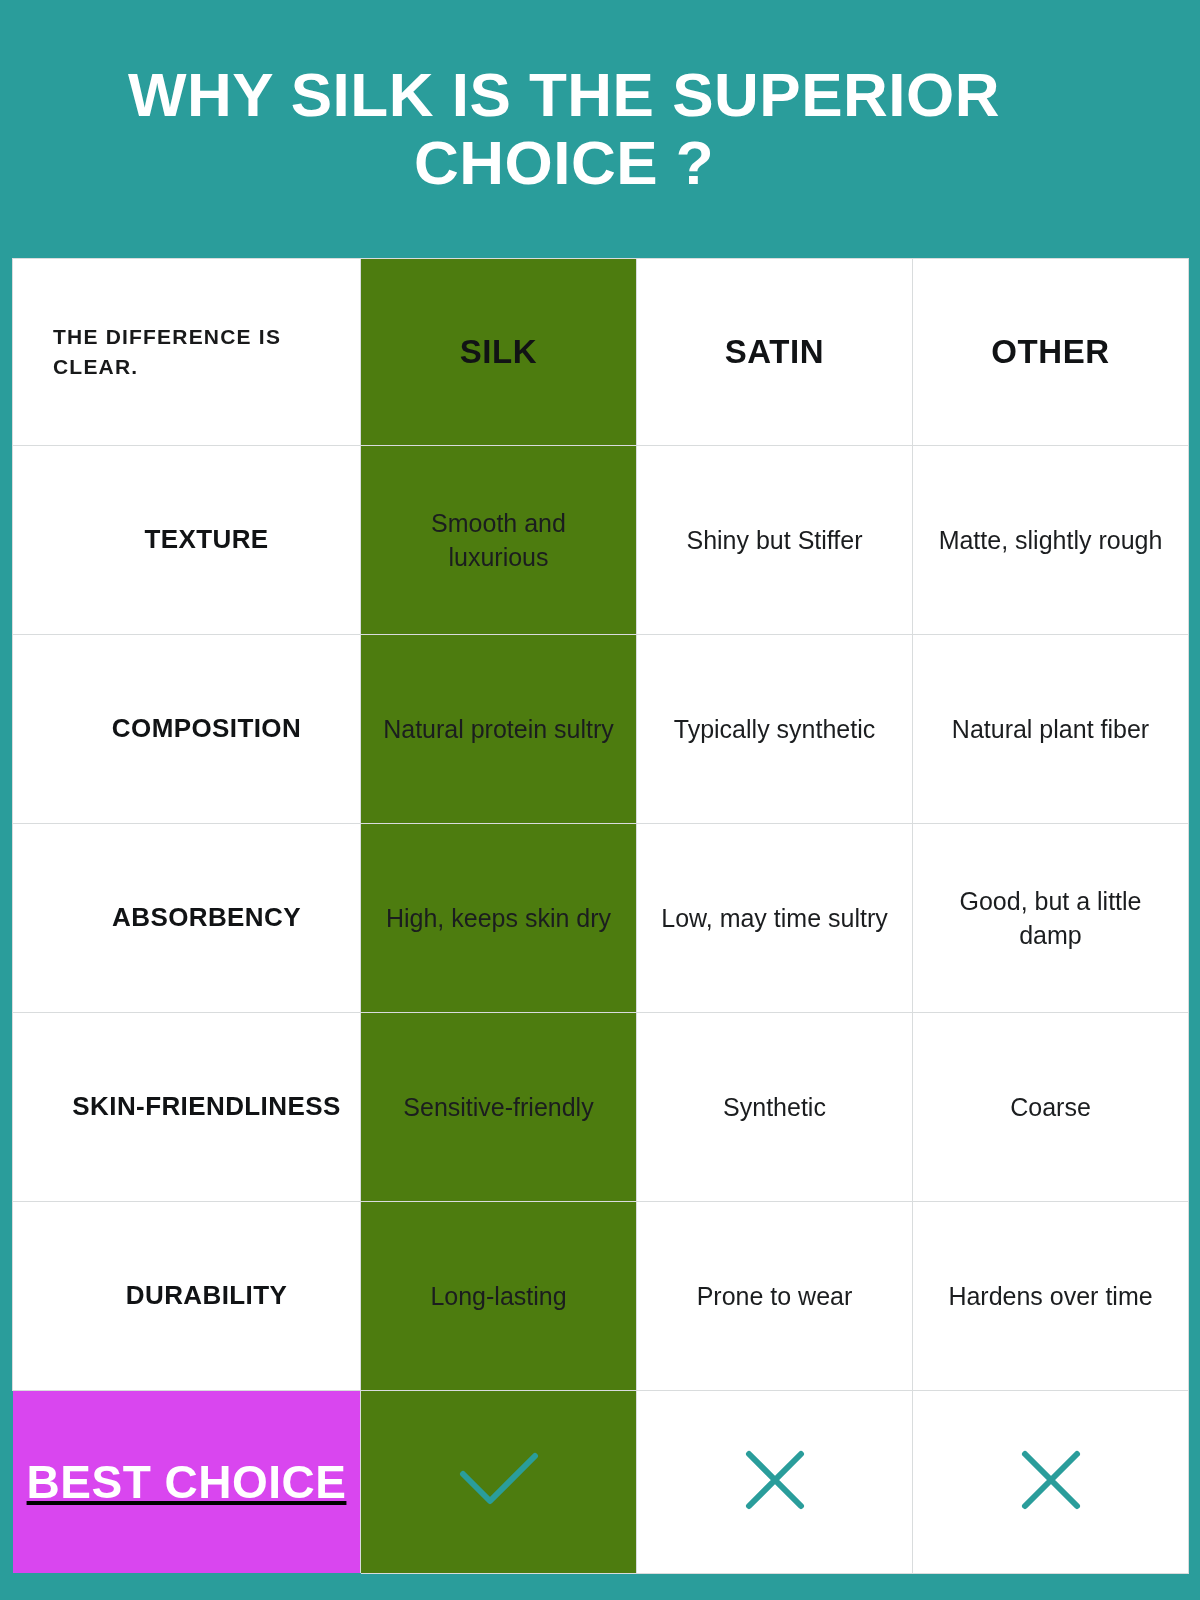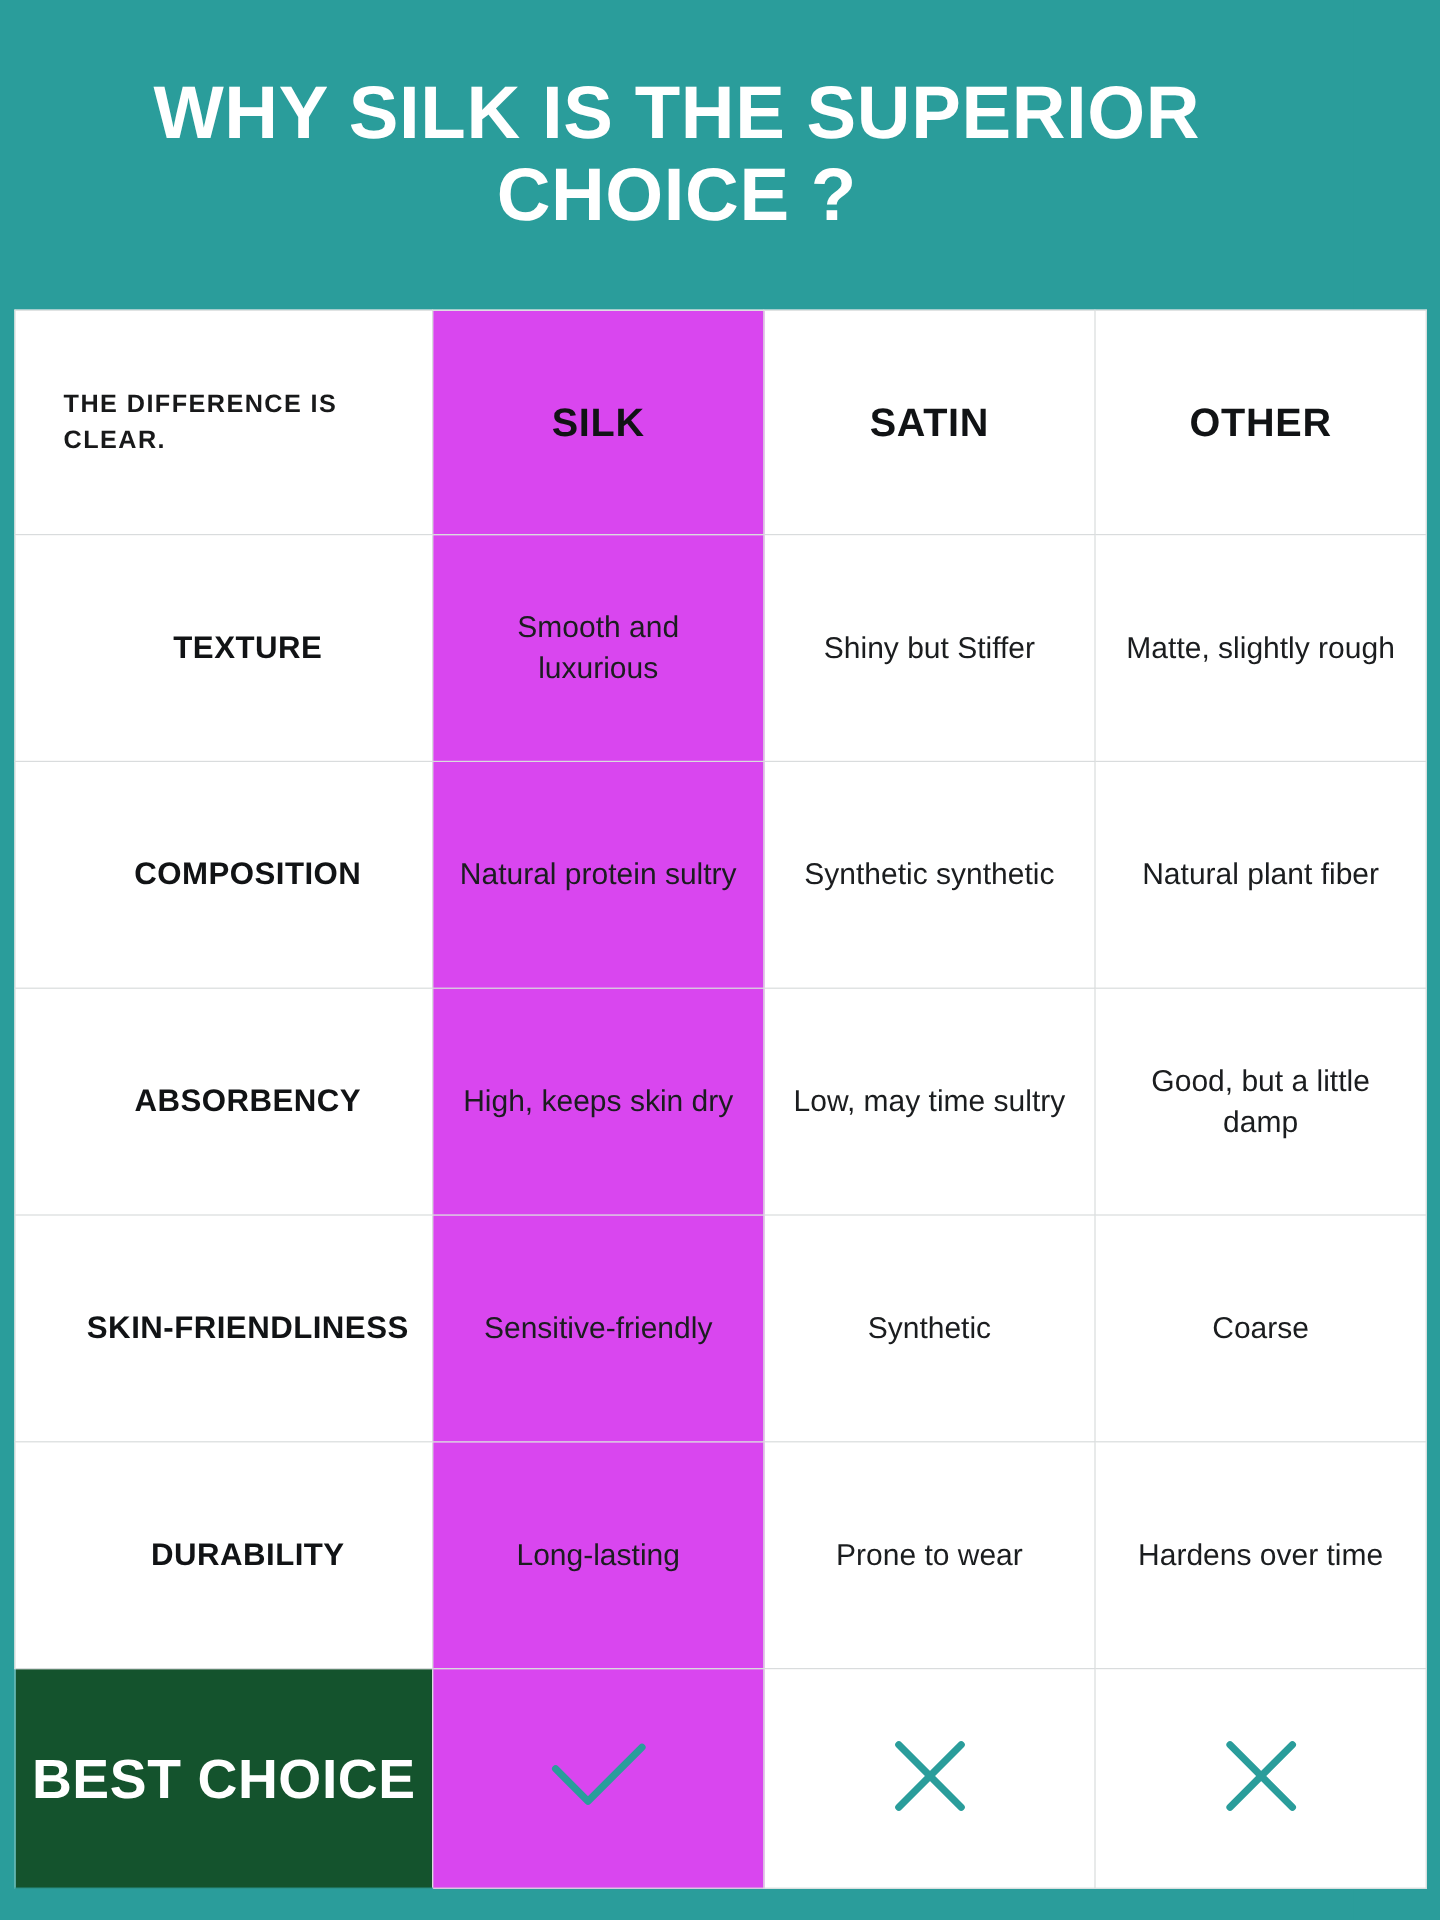--- a/index.html
+++ b/index.html
@@ -96,30 +96,31 @@
     line-height: 1.2;
     text-transform: uppercase;
   }
   .cell-text {
     font-size: 25px;
     color: #1b1d1f;
     line-height: 1.38;
     font-weight: 400;
     padding: 0 18px;
   }
-  .silk-col { background: #d946ef; }
+  .silk-col { background: #4d7c0f; }
 
   
   tr.best-row td { height: 182px; border-bottom: 1px solid #d9dcdd; }
   .best-cell {
-    background: #14532d;
+    background: #d946ef;
     border-left: 1px solid #2a9d9b !important;
     border-bottom: 1px solid #2a9d9b !important;
     text-align: center !important;
     padding: 0 !important;
+    text-decoration: underline;
   }
   .best-text {
     color: #ffffff;
     font-size: 46px;
     font-weight: bold;
     line-height: 1.05;
     letter-spacing: 0.5px;
     text-transform: uppercase;
   }
   .mark {
@@ -173,21 +174,21 @@
             <div class="cell-text">Matte, slightly rough</div>
           </td>
         </tr>
 
         <tr class="data-row">
           <td class="row-label">COMPOSITION</td>
           <td class="silk-col">
             <div class="cell-text">Natural protein sultry</div>
           </td>
           <td>
-            <div class="cell-text">Synthetic synthetic</div>
+            <div class="cell-text">Typically synthetic</div>
           </td>
           <td>
             <div class="cell-text">Natural plant fiber</div>
           </td>
         </tr>
 
         <tr class="data-row">
           <td class="row-label">ABSORBENCY</td>
           <td class="silk-col">
             <div class="cell-text">High, keeps skin dry</div>

